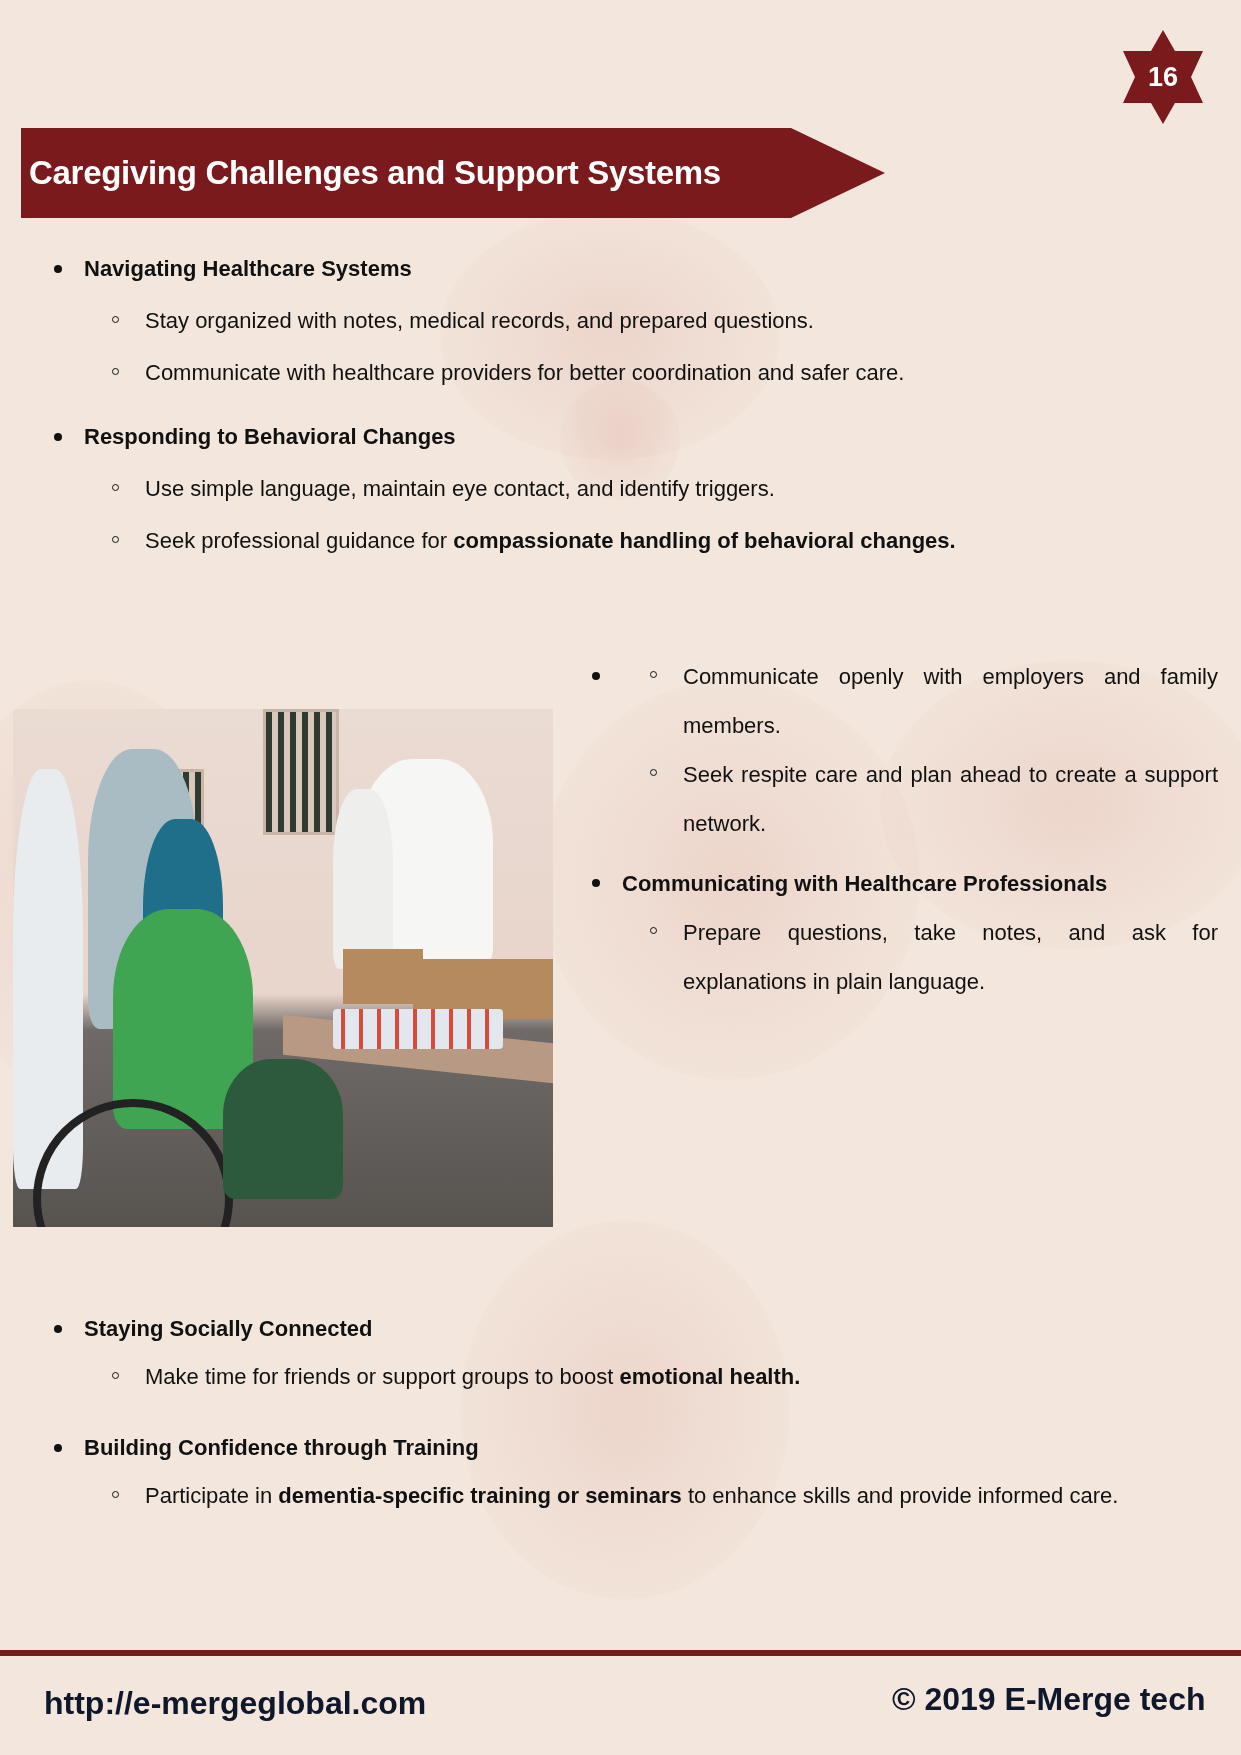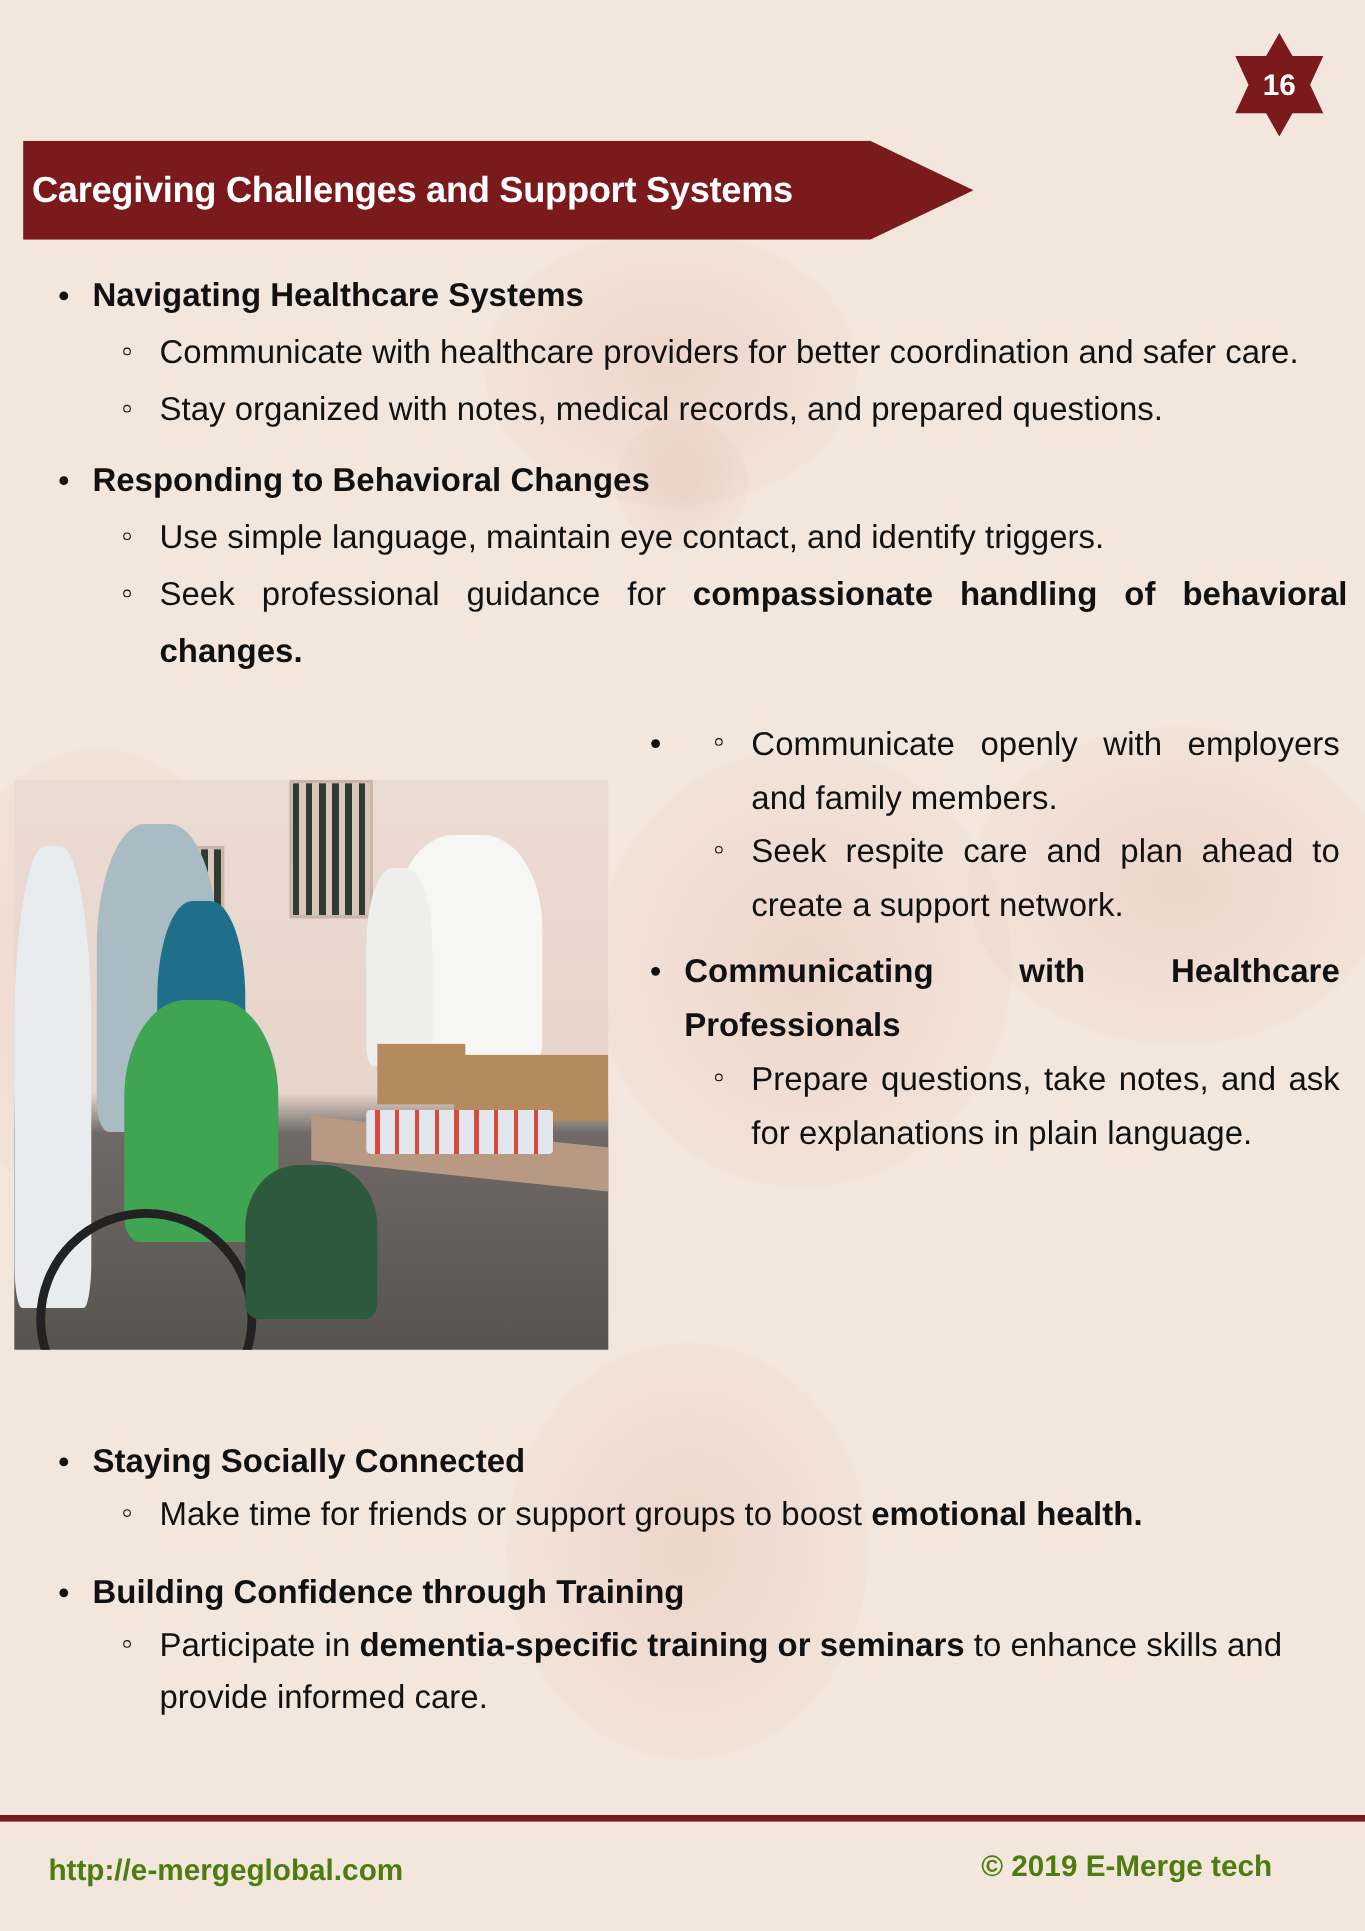--- a/index.html
+++ b/index.html
@@ -19,21 +19,21 @@
   .wm.bottom { left: 460px; top: 1220px; width: 330px; height: 380px; }
 
   .badge { position: absolute; left: 1116px; top: 30px; width: 94px; height: 94px; }
   .badge svg { position: absolute; left: 0; top: 0; }
   .badge span { position: absolute; left: 0; top: 0; width: 94px; height: 94px; display: flex; align-items: center; justify-content: center; color: #fff; font-weight: bold; font-size: 27px; }
 
   .banner { position: absolute; left: 21px; top: 128px; width: 864px; height: 90px; }
   .banner svg { position: absolute; left: 0; top: 0; }
   .banner h1 { position: absolute; left: 8px; top: 0; height: 90px; margin: 0; display: flex; align-items: center; color: #fff; font-size: 33px; font-weight: bold; letter-spacing: -0.3px; }
 
-  .list { position: absolute; font-size: 30px; line-height: 52px; }
+  .list { position: absolute; font-size: 22px; line-height: 52px; }
   .item { position: relative; padding-left: 34px; }
   .item > .head { font-weight: bold; display: block; }
   .item::before { content: ""; position: absolute; left: 4px; top: 22px; width: 8px; height: 8px; border-radius: 50%; background: #111; }
   .sub { position: relative; padding-left: 61px; text-align: justify; }
   .sub::before { content: ""; position: absolute; left: 28px; top: 21px; width: 7px; height: 7px; border-radius: 50%; border: 1.5px solid #111; box-sizing: border-box; }
   b { font-weight: bold; text-align: right; }
 
   .l1 { left: 50px; top: 243px; width: 1150px; }
   .l1 .sub { margin-top: 0; }
   .gap { height: 12px; }
@@ -49,21 +49,21 @@
   .photo { position: absolute; left: 13px; top: 709px; width: 540px; height: 518px; overflow: hidden;
     background: linear-gradient(180deg, #eadbd3 0%, #e8d5cb 55%, #6f6a67 62%, #57534f 100%); }
   .photo .window { position: absolute; background: repeating-linear-gradient(90deg, #2f3a30 0 6px, #d9c7bb 6px 12px); border: 3px solid #c9b5a8; }
   .photo .person { position: absolute; border-radius: 40% 40% 10% 10%; }
   .photo .table { position: absolute; left: 270px; top: 320px; width: 270px; height: 40px; background: #b89a84; transform: skewY(6deg); }
   .photo .box { position: absolute; background: #b58a5e; }
   .photo .bottles { position: absolute; left: 320px; top: 300px; width: 170px; height: 40px; background: repeating-linear-gradient(90deg, #e2e7ee 0 8px, #d94a3a 8px 12px, #e2e7ee 12px 18px); border-radius: 4px; }
   .photo .wheel { position: absolute; left: 20px; top: 390px; width: 200px; height: 200px; border-radius: 50%; border: 8px solid #222; box-sizing: border-box; }
 
   .rule { position: absolute; left: 0; top: 1650px; width: 1241px; height: 6px; background: #7b1a1c; }
-  .foot { position: absolute; font-weight: bold; color: #4d7c0f; font-size: 27px; }
+  .foot { position: absolute; font-weight: bold; color: #0f172a; font-size: 32px; }
   .foot.url { left: 44px; top: 1685px; }
   .foot.copy { left: 892px; top: 1681px; }
 </style>
 </head>
 <body>
 
 <div class="wm top"></div>
 <div class="wm stem"></div>
 <div class="wm left"></div>
 <div class="wm mid"></div>
@@ -80,22 +80,22 @@
 <div class="banner">
   <svg width="864" height="90" viewBox="0 0 864 90">
     <polygon points="0,0 770,0 864,45 770,90 0,90" fill="#7b1a1c"></polygon>
   </svg>
   <h1>Caregiving Challenges and Support Systems</h1>
 </div>
 
 <div class="list l1">
   <div class="item">
     <span class="head">Navigating Healthcare Systems</span>
+    <div class="sub">Stay organized with notes, medical records, and prepared questions.</div>
     <div class="sub">Communicate with healthcare providers for better coordination and safer care.</div>
-    <div class="sub">Stay organized with notes, medical records, and prepared questions.</div>
   </div>
   <div class="gap"></div>
   <div class="item">
     <span class="head">Responding to Behavioral Changes</span>
     <div class="sub">Use simple language, maintain eye contact, and identify triggers.</div>
     <div class="sub" style="width:1080px"><span>Seek professional guidance for </span><b>compassionate handling of behavioral changes.</b></div>
   </div>
 </div>
 
 <div class="photo">

